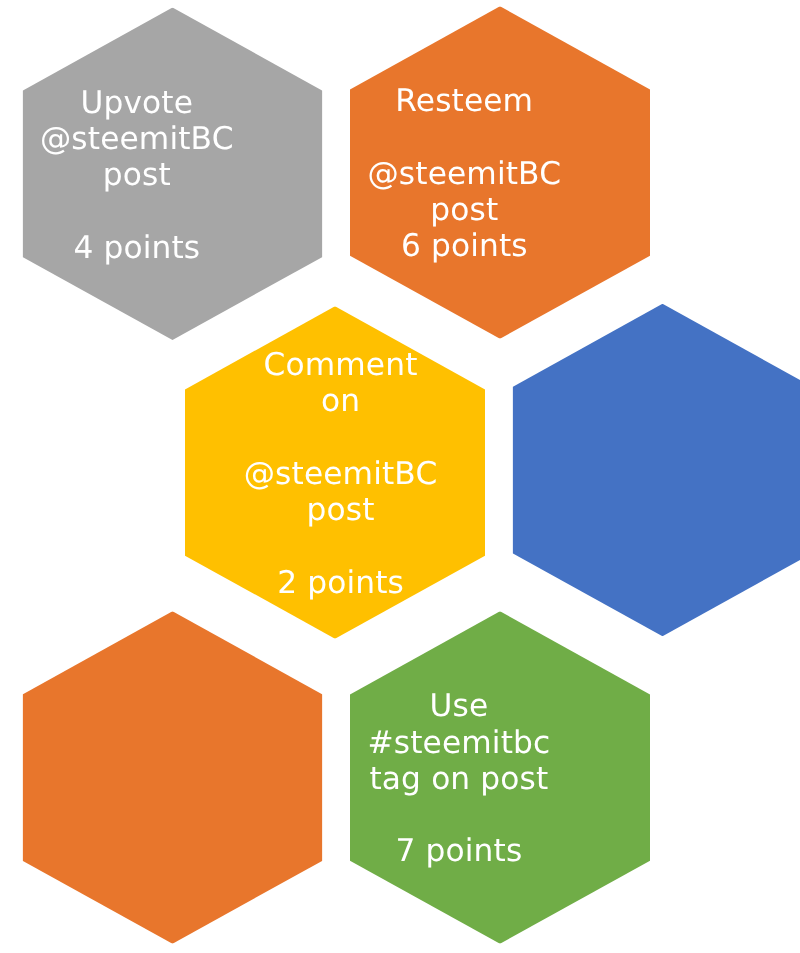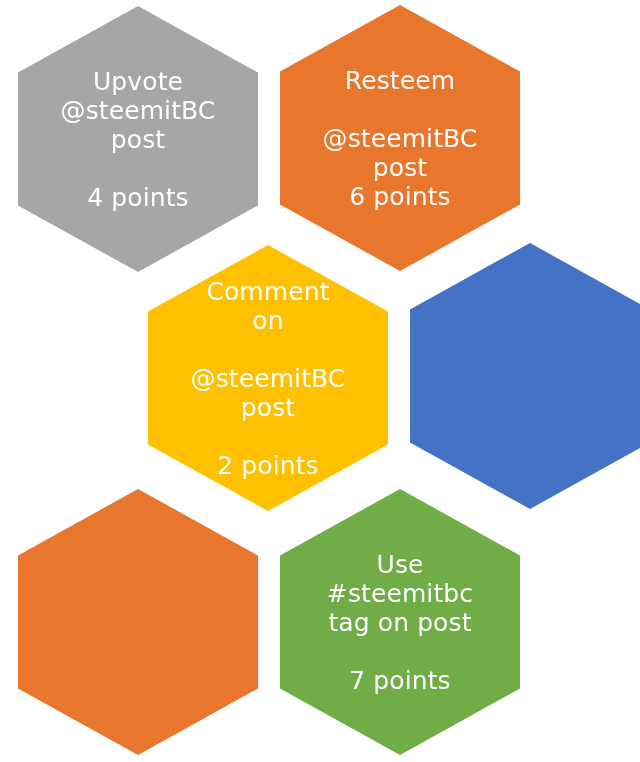--- a/index.html
+++ b/index.html
@@ -19,21 +19,21 @@
     overflow: hidden;
   }
   .hex {
     position: absolute;
     width: 240px;
     height: 266px;
     -webkit-clip-path: polygon(50% 0%, 100% 25%, 100% 75%, 50% 100%, 0% 75%, 0% 25%);
     clip-path: polygon(50% 0%, 100% 25%, 100% 75%, 50% 100%, 0% 75%, 0% 25%);
     display: flex;
     align-items: center;
-    justify-content: center;
+    justify-content: flex-start;
     box-sizing: border-box;
   }
   .hex-label {
     color: #ffffff;
     text-align: center;
     font-size: 25px;
     line-height: 1.16;
     font-weight: 400;
     padding: 0 14px;
     letter-spacing: 0.1px;
@@ -61,21 +61,21 @@
   </div>
 
   <div class="hex" id="hex-resteem" style="background: rgb(232, 118, 44);">
     <div class="hex-label">Resteem
 
 @steemitBC
 post
 6 points</div>
   </div>
 
-  <div class="hex" id="hex-comment" style="background: rgb(255, 192, 0);">
+  <div class="hex" id="hex-comment" style="background: rgb(255, 192, 0); padding-left: 33px;">
     <div class="hex-label">Comment
 on
 
 @steemitBC
 post
 
 2 points</div>
   </div>
 
   <div class="hex" id="hex-blue-empty" style="background: rgb(68, 114, 196);">

